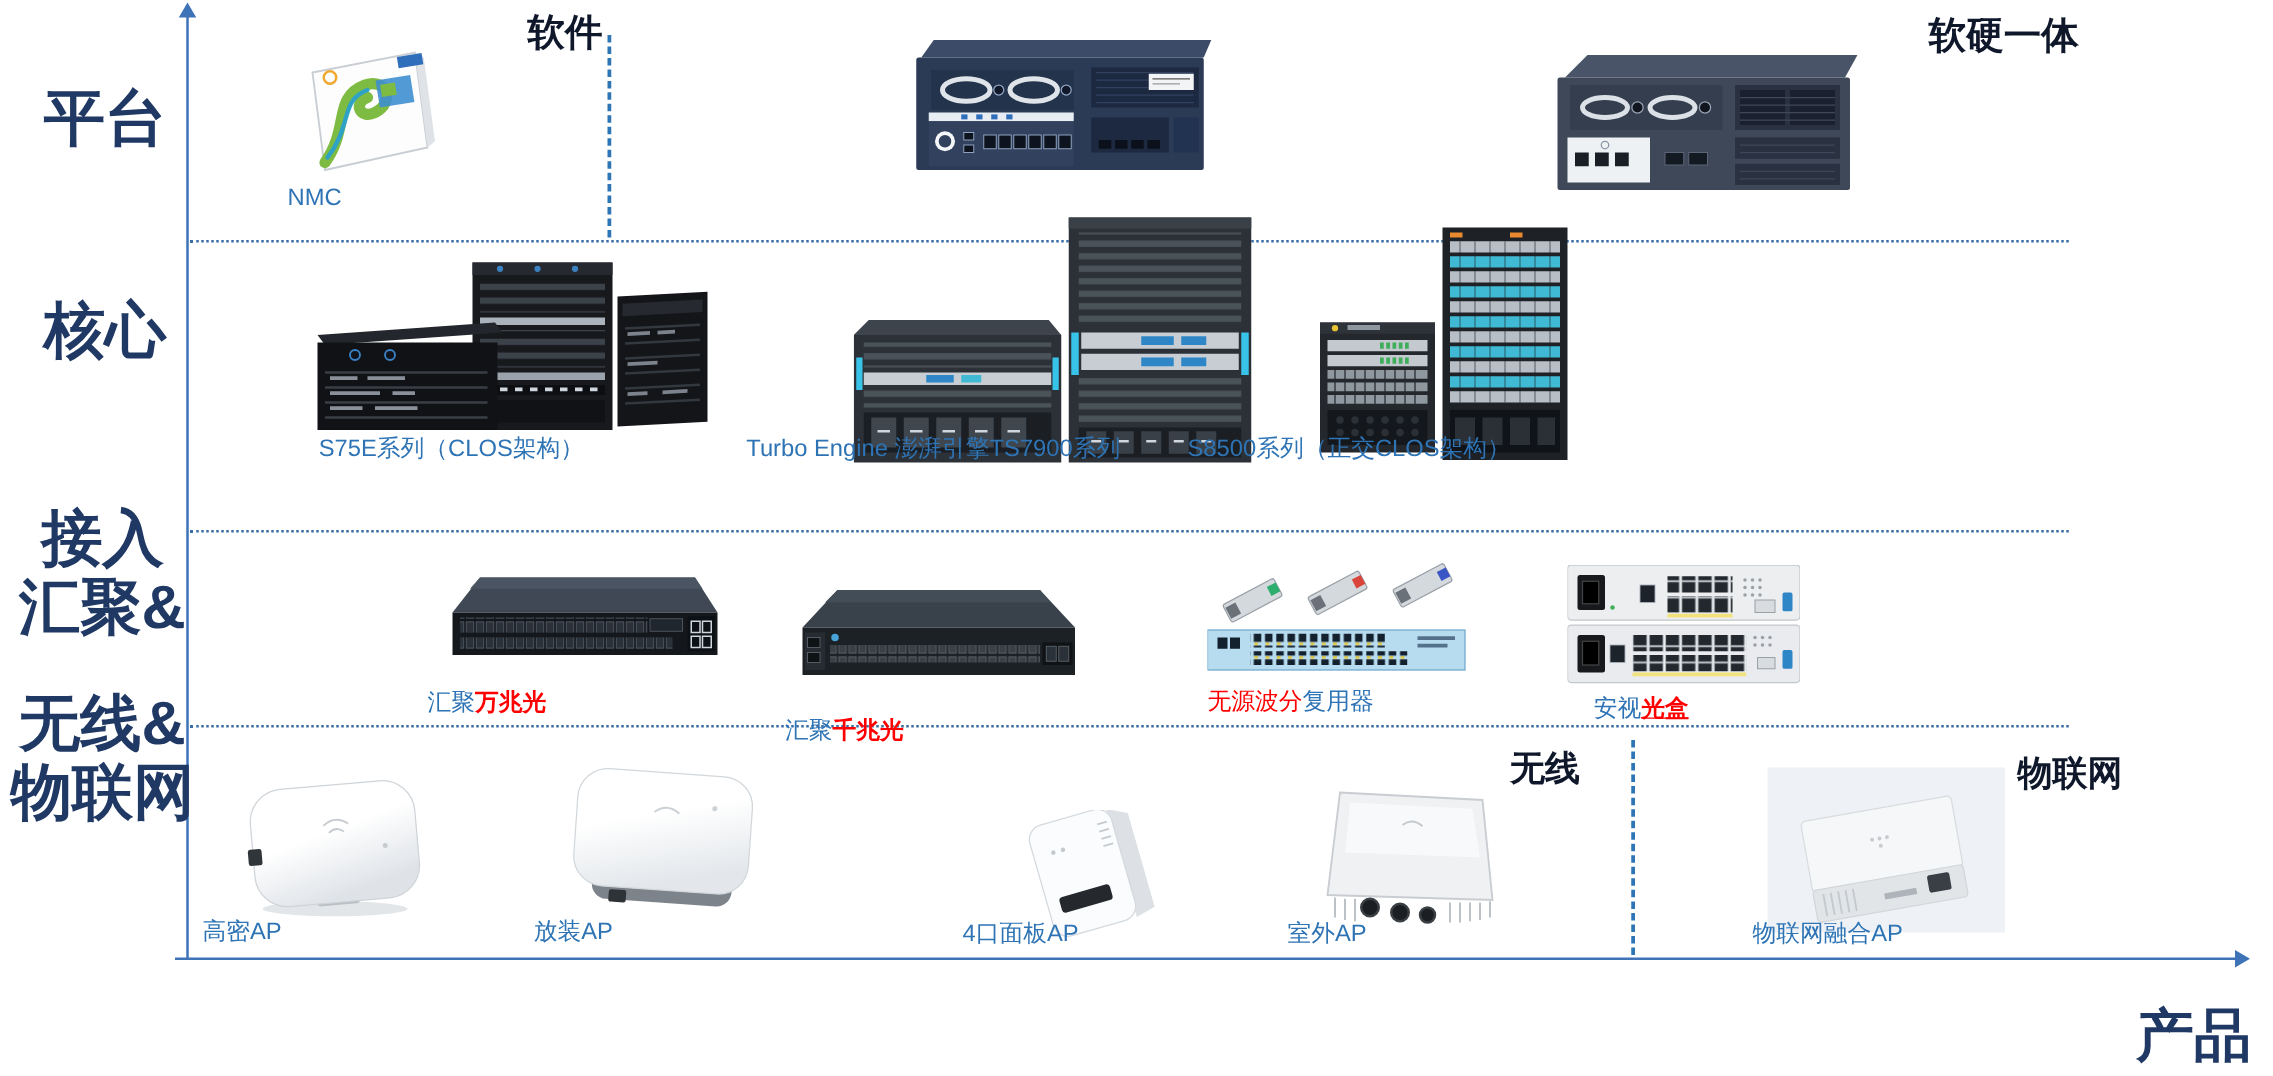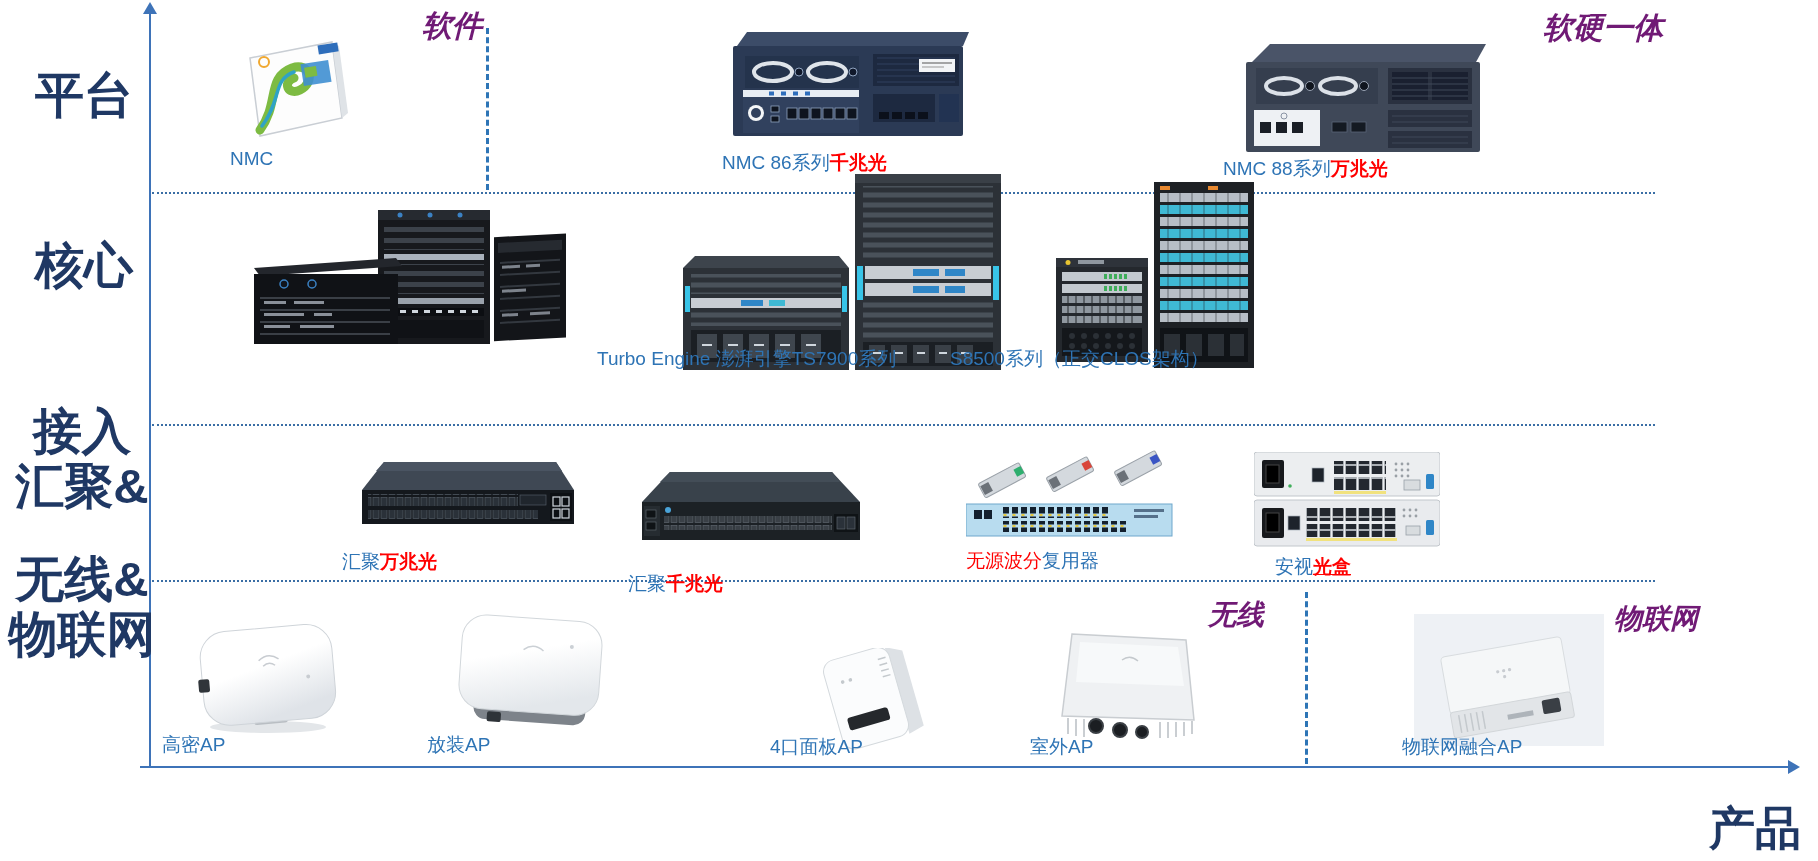--- a/index.html
+++ b/index.html
@@ -9,21 +9,21 @@
   
   .yaxis{left:149px;top:12px;width:0;height:755px;border-left:2px solid #3E73B8;}
   .yarrow{left:143px;top:2px;width:0;height:0;border-left:7px solid transparent;border-right:7px solid transparent;border-bottom:12px solid #3E73B8;}
   .xaxis{left:140px;top:766px;width:1650px;height:0;border-top:2px solid #3E73B8;}
   .xarrow{left:1788px;top:760px;width:0;height:0;border-top:7px solid transparent;border-bottom:7px solid transparent;border-left:12px solid #3E73B8;}
   
   .dotline{height:0;border-top:2px dotted #3A6EA5;left:152px;width:1503px;}
   .dashline{width:0;border-left:3px dashed #2E75B6;}
   
   .rowlabel{font-size:49px;font-weight:700;color:#1F3864;text-align:center;line-height:1.12;white-space:nowrap;}
-  .zonelabel{font-size:30px;font-weight:700;color:#701a75;white-space:nowrap;font-style:italic;}
+  .zonelabel{font-size:30px;font-weight:700;color:#0f172a;white-space:nowrap;}
   .plabel{font-size:19px;color:#2E74B5;text-align:left;white-space:nowrap;}
   .red-bold{color:#FF0000;font-weight:700;}
   .red-reg{color:#FF0000;}
   .red-bold-u{color:#FF0000;font-weight:700;text-decoration:underline;}
   .axislabel{font-size:46px;font-weight:700;color:#1F3864;text-align:center;white-space:nowrap;}
   svg{display:block;}
 </style>
 </head>
 <body>
 
@@ -112,23 +112,20 @@
     <line x1="199" y1="39" x2="221" y2="39" stroke="#999" stroke-width="1"></line>
     <rect x="150" y="66" width="62" height="28" fill="#1D2940"></rect>
     <g fill="#0B101B">
         <rect x="156" y="84" width="10" height="7"></rect>
         <rect x="169" y="84" width="10" height="7"></rect>
         <rect x="182" y="84" width="10" height="7"></rect>
         <rect x="195" y="84" width="10" height="7"></rect>
       </g>
     <rect x="216" y="66" width="20" height="28" fill="#223352"></rect>
   </svg>
-  <div class="abs plabel" style="left:722px;top:150px;width:280px;">
-    <span>NMC 86系列</span><span class="red-bold">千兆光</span>
-  </div>
 
   <svg class="abs" style="left:1240px;top:40px;" width="246" height="118" viewBox="0 0 246 118">
     <polygon points="12,22 236,22 246,4 30,4" fill="#4A5468"></polygon>
     <rect x="6" y="22" width="234" height="90" fill="#3F4858" rx="2"></rect>
     <rect x="16" y="28" width="122" height="36" fill="#353E4E"></rect>
     <ellipse cx="44" cy="46" rx="18" ry="8" fill="none" stroke="#DCE1E8" stroke-width="4"></ellipse>
     <circle cx="70" cy="46" r="4.5" fill="#10151e" stroke="#9aa4b4"></circle>
     <ellipse cx="98" cy="46" rx="18" ry="8" fill="none" stroke="#DCE1E8" stroke-width="4"></ellipse>
     <circle cx="124" cy="46" r="4.5" fill="#10151e" stroke="#9aa4b4"></circle>
     <rect x="148" y="28" width="84" height="36" fill="#2A3140"></rect>
@@ -155,23 +152,20 @@
       </g>
     <rect x="148" y="70" width="84" height="17" fill="#2A3140"></rect>
     <rect x="148" y="91" width="84" height="17" fill="#2A3140"></rect>
     <g stroke="#3F4858" stroke-width="1">
       <line x1="152" y1="76" x2="228" y2="76"></line>
         <line x1="152" y1="82" x2="228" y2="82"></line>
         <line x1="152" y1="97" x2="228" y2="97"></line>
         <line x1="152" y1="103" x2="228" y2="103"></line>
     </g>
   </svg>
-  <div class="abs plabel" style="left:1223px;top:156px;width:280px;">
-    <span>NMC 88系列</span><span class="red-bold">万兆光</span>
-  </div>
 
   <svg class="abs" style="left:250px;top:202px;" width="318" height="148" viewBox="0 0 318 148">
     <defs>
       <pattern id="slatA" width="6" height="11" patternUnits="userSpaceOnUse">
         <rect width="6" height="11" fill="#17191D"></rect>
           <rect y="3" width="6" height="5" fill="#3C424A"></rect>
       </pattern>
     </defs>
     <rect x="128" y="8" width="112" height="134" fill="#17191D"></rect>
     <rect x="128" y="8" width="112" height="10" fill="#262A30"></rect>
@@ -225,20 +219,23 @@
         </g>
       <g fill="#7d838c">
           <rect x="8" y="29" width="18" height="3"></rect>
           <rect x="32" y="29" width="14" height="3"></rect>
           <rect x="8" y="53" width="24" height="3"></rect>
           <rect x="8" y="77" width="16" height="3"></rect>
           <rect x="36" y="77" width="20" height="3"></rect>
         </g>
     </g>
   </svg>
+  <div class="abs plabel" style="left:255px;top:346px;width:340px;">
+    <span>S75E系列（CLOS架构）</span>
+  </div>
 
   <svg class="abs" style="left:683px;top:170px;" width="322" height="208" viewBox="0 0 322 208">
     <defs>
       <pattern id="slatB" width="5" height="10" patternUnits="userSpaceOnUse">
         <rect width="5" height="10" fill="#2C3137"></rect>
           <rect y="2.5" width="5" height="5" fill="#4A525A"></rect>
       </pattern>
     </defs>
 
     <rect x="172" y="4" width="146" height="196" fill="#2C3137"></rect>

